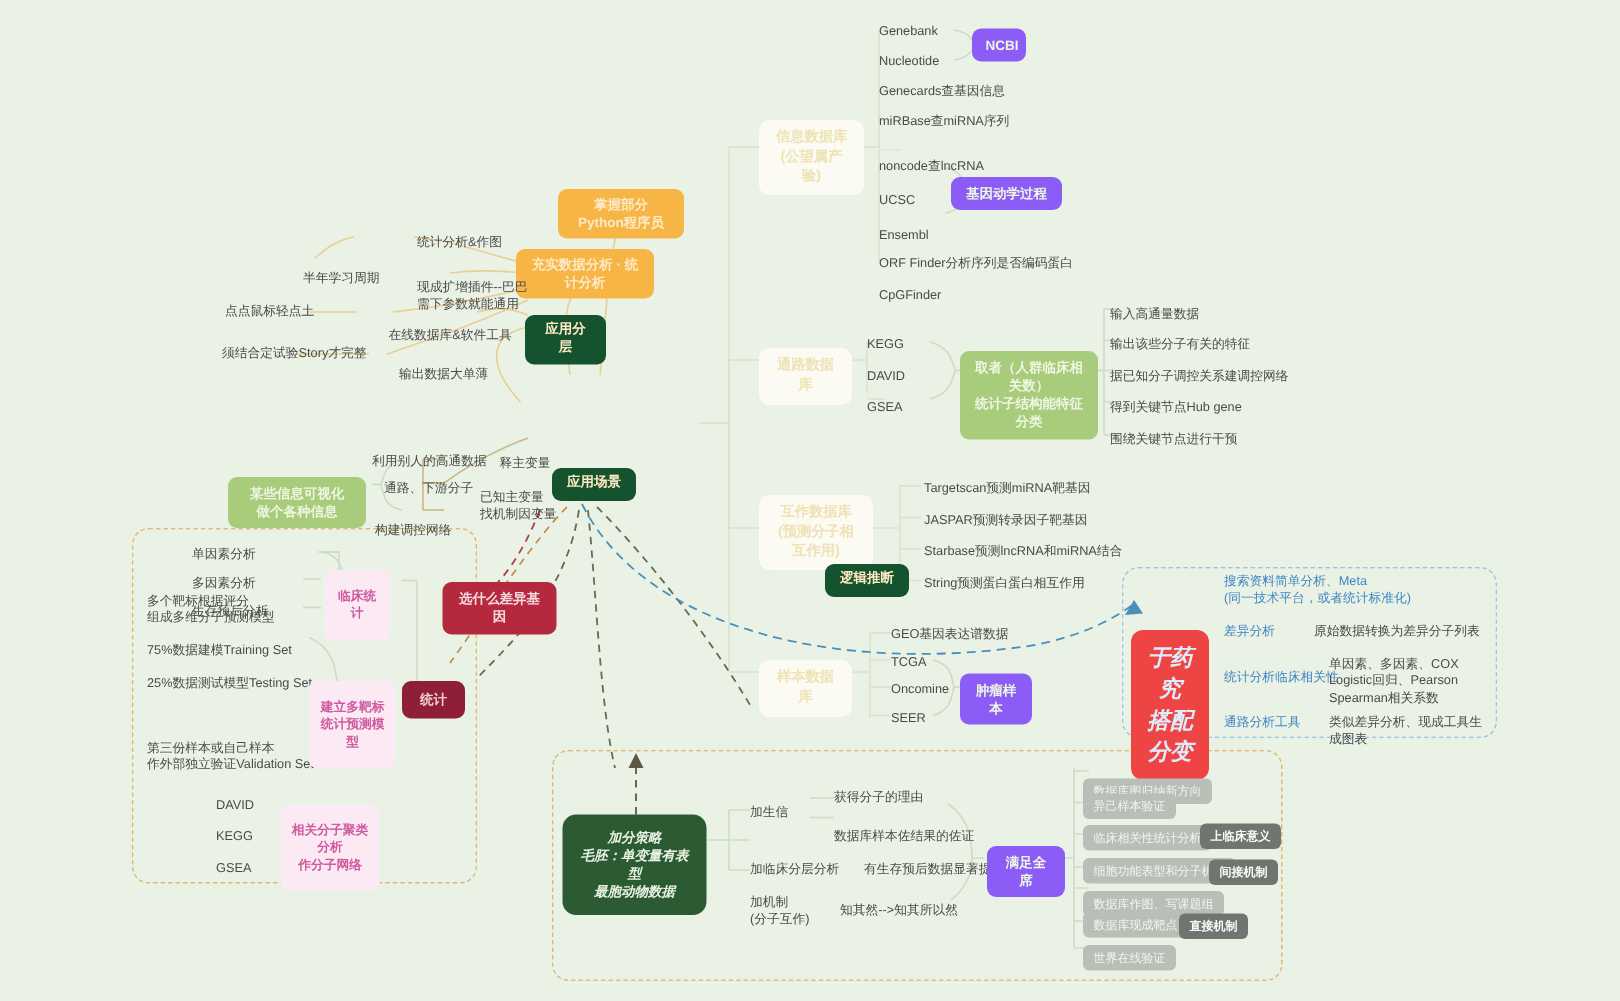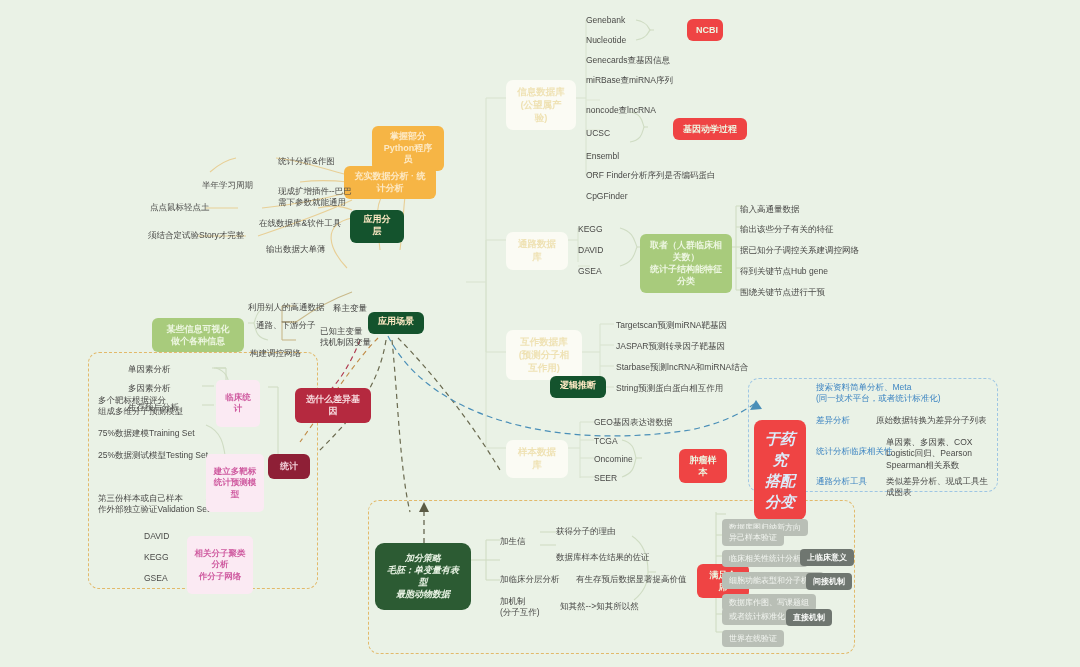--- a/index.html
+++ b/index.html
@@ -38,21 +38,21 @@
   }
   .pill-orange.soft{background:#14532d;font-family:Liberation Mono, monospace;}
 
   
   .pill-green{
     background:#a8cb7c;color:#edf6e1;border-radius:6px;
     padding:5px 9px;font-size:9px;font-weight:700;text-align:center;
     white-space:pre-line;line-height:1.35;
   }
   .pill-green.dark{background:#2c5b33;color:#e7f2e3;font-style:italic;padding:9px 12px;border-radius:9px;}
-  .pill-green.mid{background:#ef4444;margin-left:39px;}
+  .pill-green.mid{background:#8b5cf6;}
 
   
   .ghost{
     background:#fbfbf4;border-radius:7px;padding:6px 10px;
     color:#efe2b4;font-size:9.5px;font-weight:700;text-align:center;
     white-space:pre-line;line-height:1.35;
   }
 
   
   .pill-blue{
@@ -251,21 +251,21 @@
       <path d="M300,462 C286,462 280,462 272,462"></path>
       <path d="M300,410 C330,400 348,370 360,340"></path>
     </g>
   </svg>
 
   <div class="dashbox" style="left:88px;top:352px;width:228px;height:235px;"></div>
   <div class="dashbox blue" style="left:748px;top:378px;width:248px;height:112px;"></div>
   <div class="dashbox" style="left:368px;top:500px;width:485px;height:152px;"></div>
 
 
-  <div class="node pill-orange" style="left:372px;top:126px;width:72px;">掌握部分Python程序员</div>
+  <div class="node pill-orange" style="left:372px;top:126px;width:84px;">掌握部分Python程序员</div>
   <div class="node pill-orange" style="left:344px;top:166px;width:92px;">充实数据分析  ·  统计分析</div>
   <div class="node pill-orange soft" style="left:350px;top:210px;width:54px;">应用分层</div>
 
   <div class="node leaf" style="left:278px;top:156px;width:110px;">统计分析&amp;作图</div>
   <div class="node leaf" style="left:278px;top:186px;width:112px;">现成扩增插件--巴巴
 需下参数就能通用</div>
   <div class="node leaf" style="left:259px;top:218px;width:120px;">在线数据库&amp;软件工具</div>
   <div class="node leaf" style="left:266px;top:244px;width:110px;">输出数据大单薄</div>
 
   <div class="node leaf" style="left:202px;top:180px;width:90px;">半年学习周期</div>
@@ -391,20 +391,20 @@
 (分子互作)</div>
   <div class="node leaf" style="left:560px;top:601px;">知其然--&gt;知其所以然</div>
 
   <div class="node pill-green mid" style="left:658px;top:564px;width:52px;">满足全席</div>
 
   <div class="node grey" style="left:722px;top:508px;margin-top:11px;">数据库图归纳新方向</div>
   <div class="node grey" style="left:722px;top:529px;">异己样本验证</div>
   <div class="node grey" style="left:722px;top:550px;">临床相关性统计分析</div>
   <div class="node grey" style="left:722px;top:572px;">细胞功能表型和分子机制</div>
   <div class="node grey" style="left:722px;top:594px;">数据库作图、写课题组</div>
-  <div class="node grey" style="left:722px;top:608px;">或者统计标准化</div>
+  <div class="node grey" style="left:722px;top:608px;">数据库现成靶点</div>
   <div class="node grey" style="left:722px;top:630px;">世界在线验证</div>
 
   <div class="node grey dark" style="left:800px;top:549px;">上临床意义</div>
   <div class="node grey dark" style="left:806px;top:573px;">间接机制</div>
   <div class="node grey dark" style="left:786px;top:609px;">直接机制</div>
 
 </div>
 
 </body></html>

